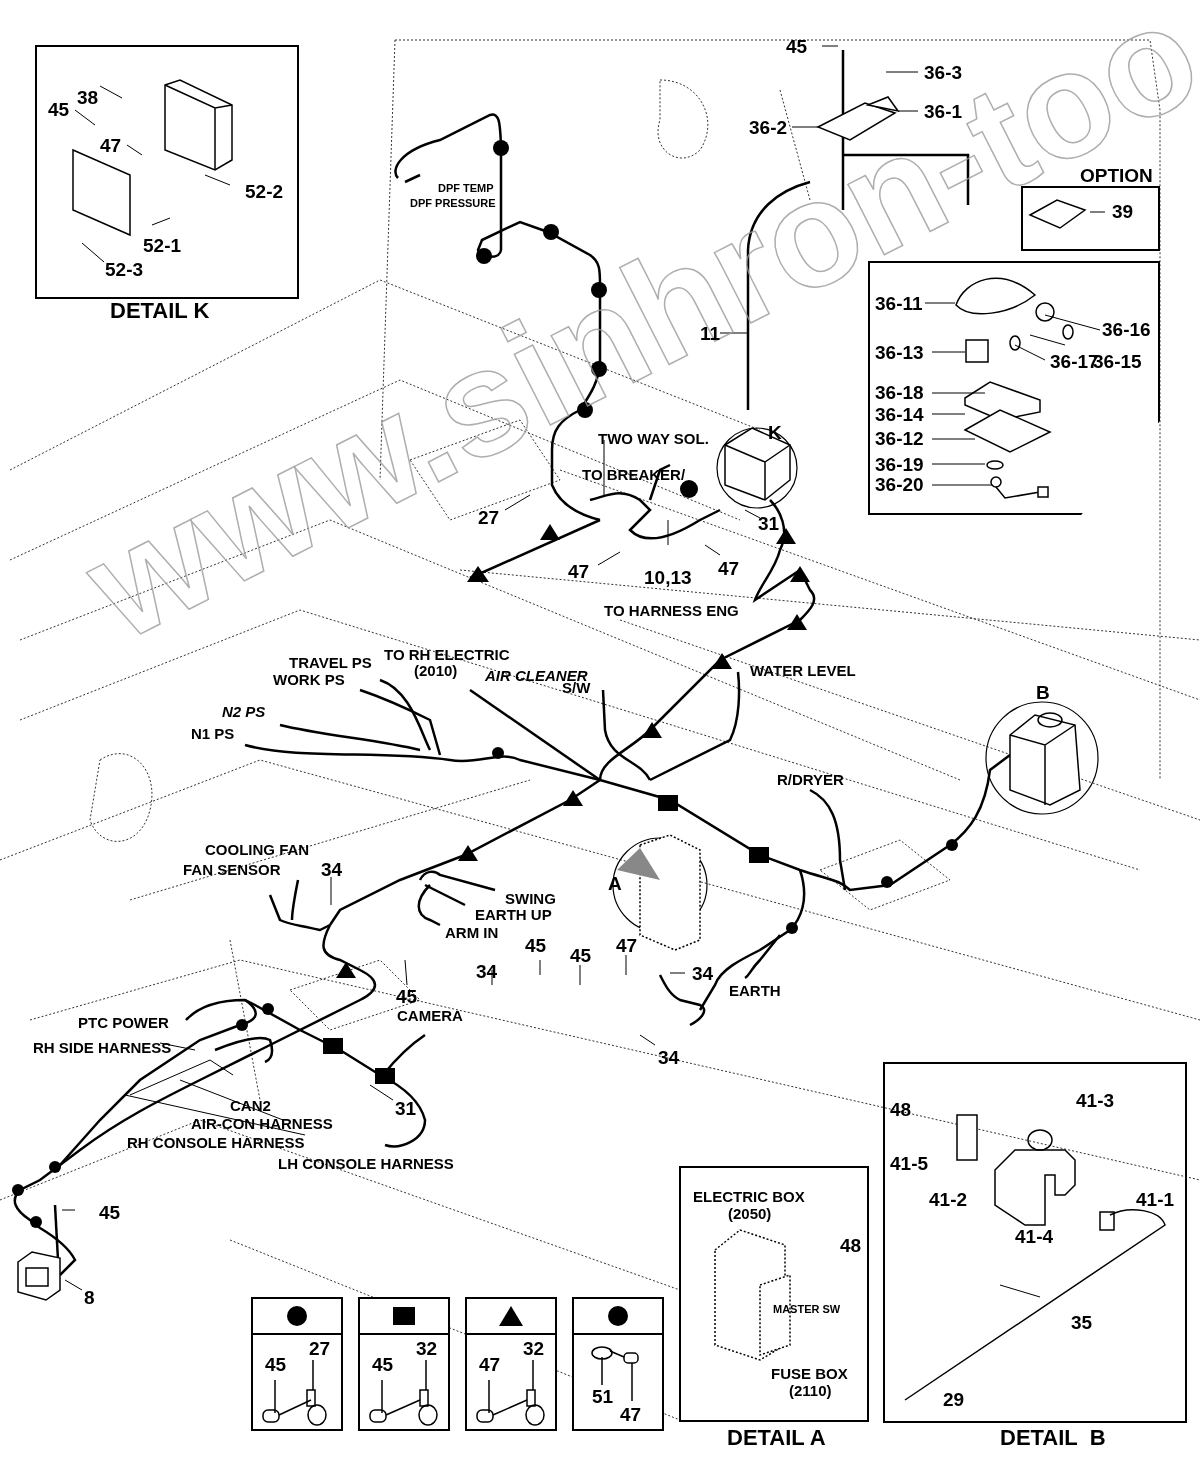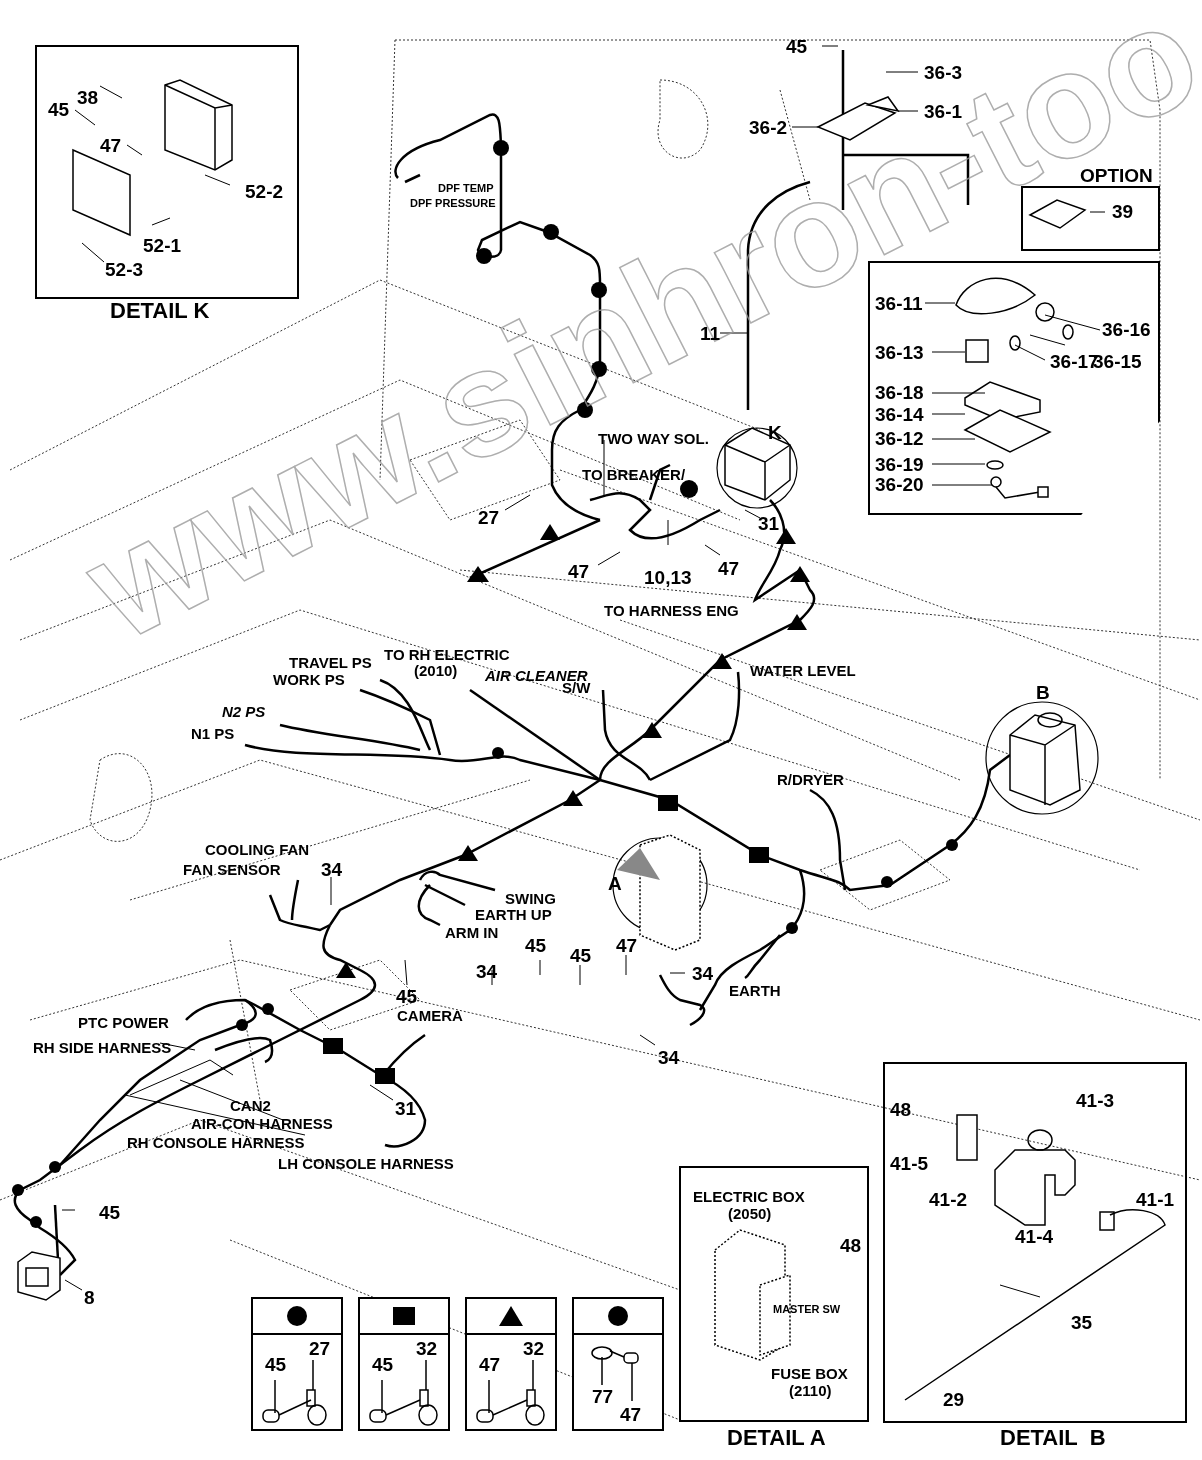--- a/index.html
+++ b/index.html
@@ -369,21 +369,21 @@
       <rect x="60" y="55" width="8" height="16"></rect>
         <ellipse cx="68" cy="80" rx="9" ry="10"></ellipse>
     </svg>
   </div>
 </div>
 <div class="legend-box" style="left:572px;top:1297px;">
   <div class="legend-head">
       <div class="sym-circle"></div>
     </div>
   <div class="legend-body">
-    <div class="lbl num" style="left:18px;top:52px;">77</div>
+    <div class="lbl num" style="left:18px;top:52px;">51</div>
     <div class="lbl num" style="left:46px;top:70px;">47</div>
     <svg width="88" height="94" style="position:absolute;left:0;top:0;" fill="none" stroke="#000" stroke-width="1.5">
       <ellipse cx="28" cy="18" rx="10" ry="6"></ellipse>
         <line x1="28" y1="22" x2="28" y2="50"></line>
       <line x1="36" y1="16" x2="50" y2="22"></line>
         <rect x="50" y="18" width="14" height="10" rx="4"></rect>
       <line x1="58" y1="28" x2="58" y2="66"></line>
     </svg>
   </div>
 </div>

